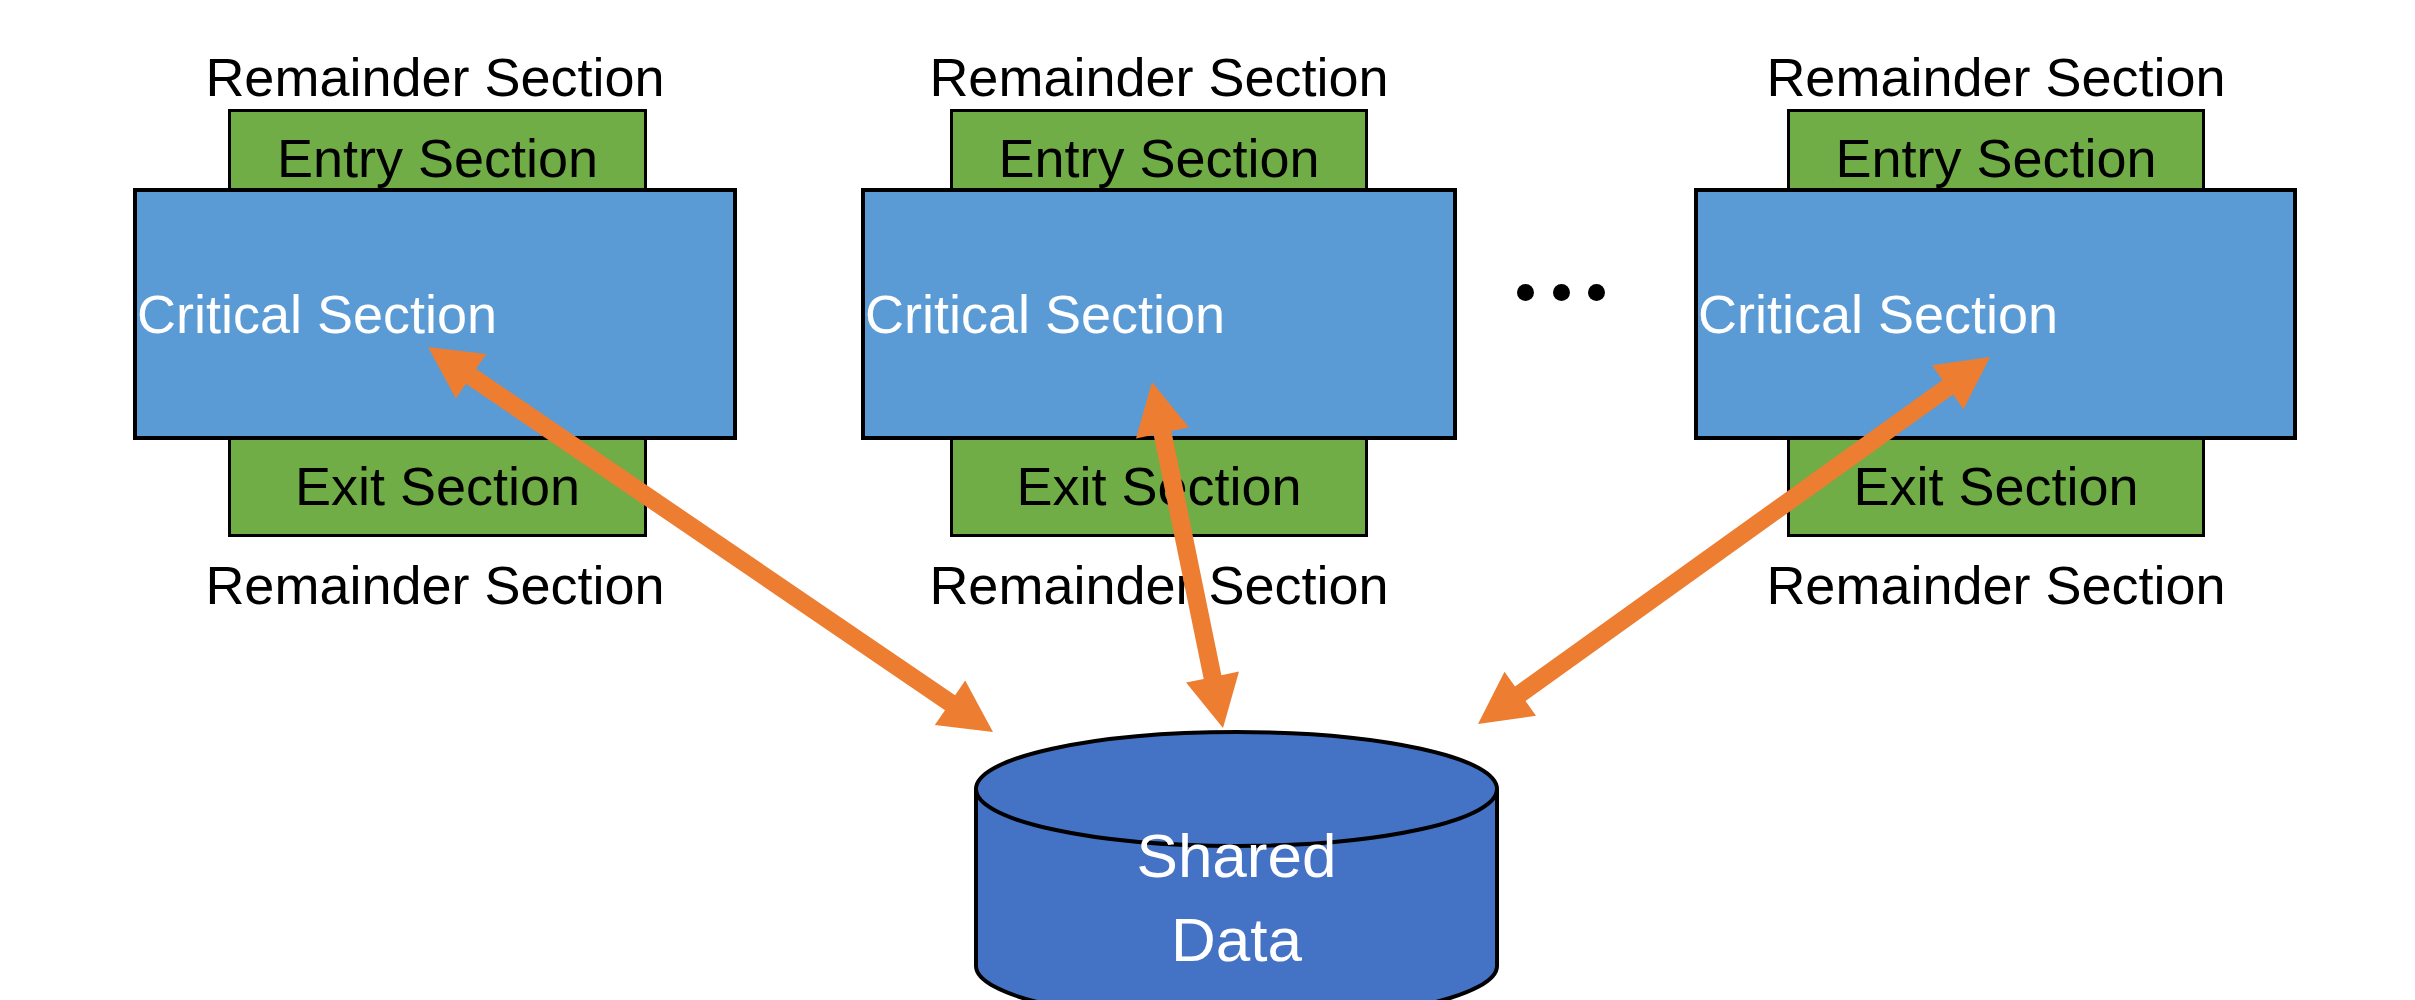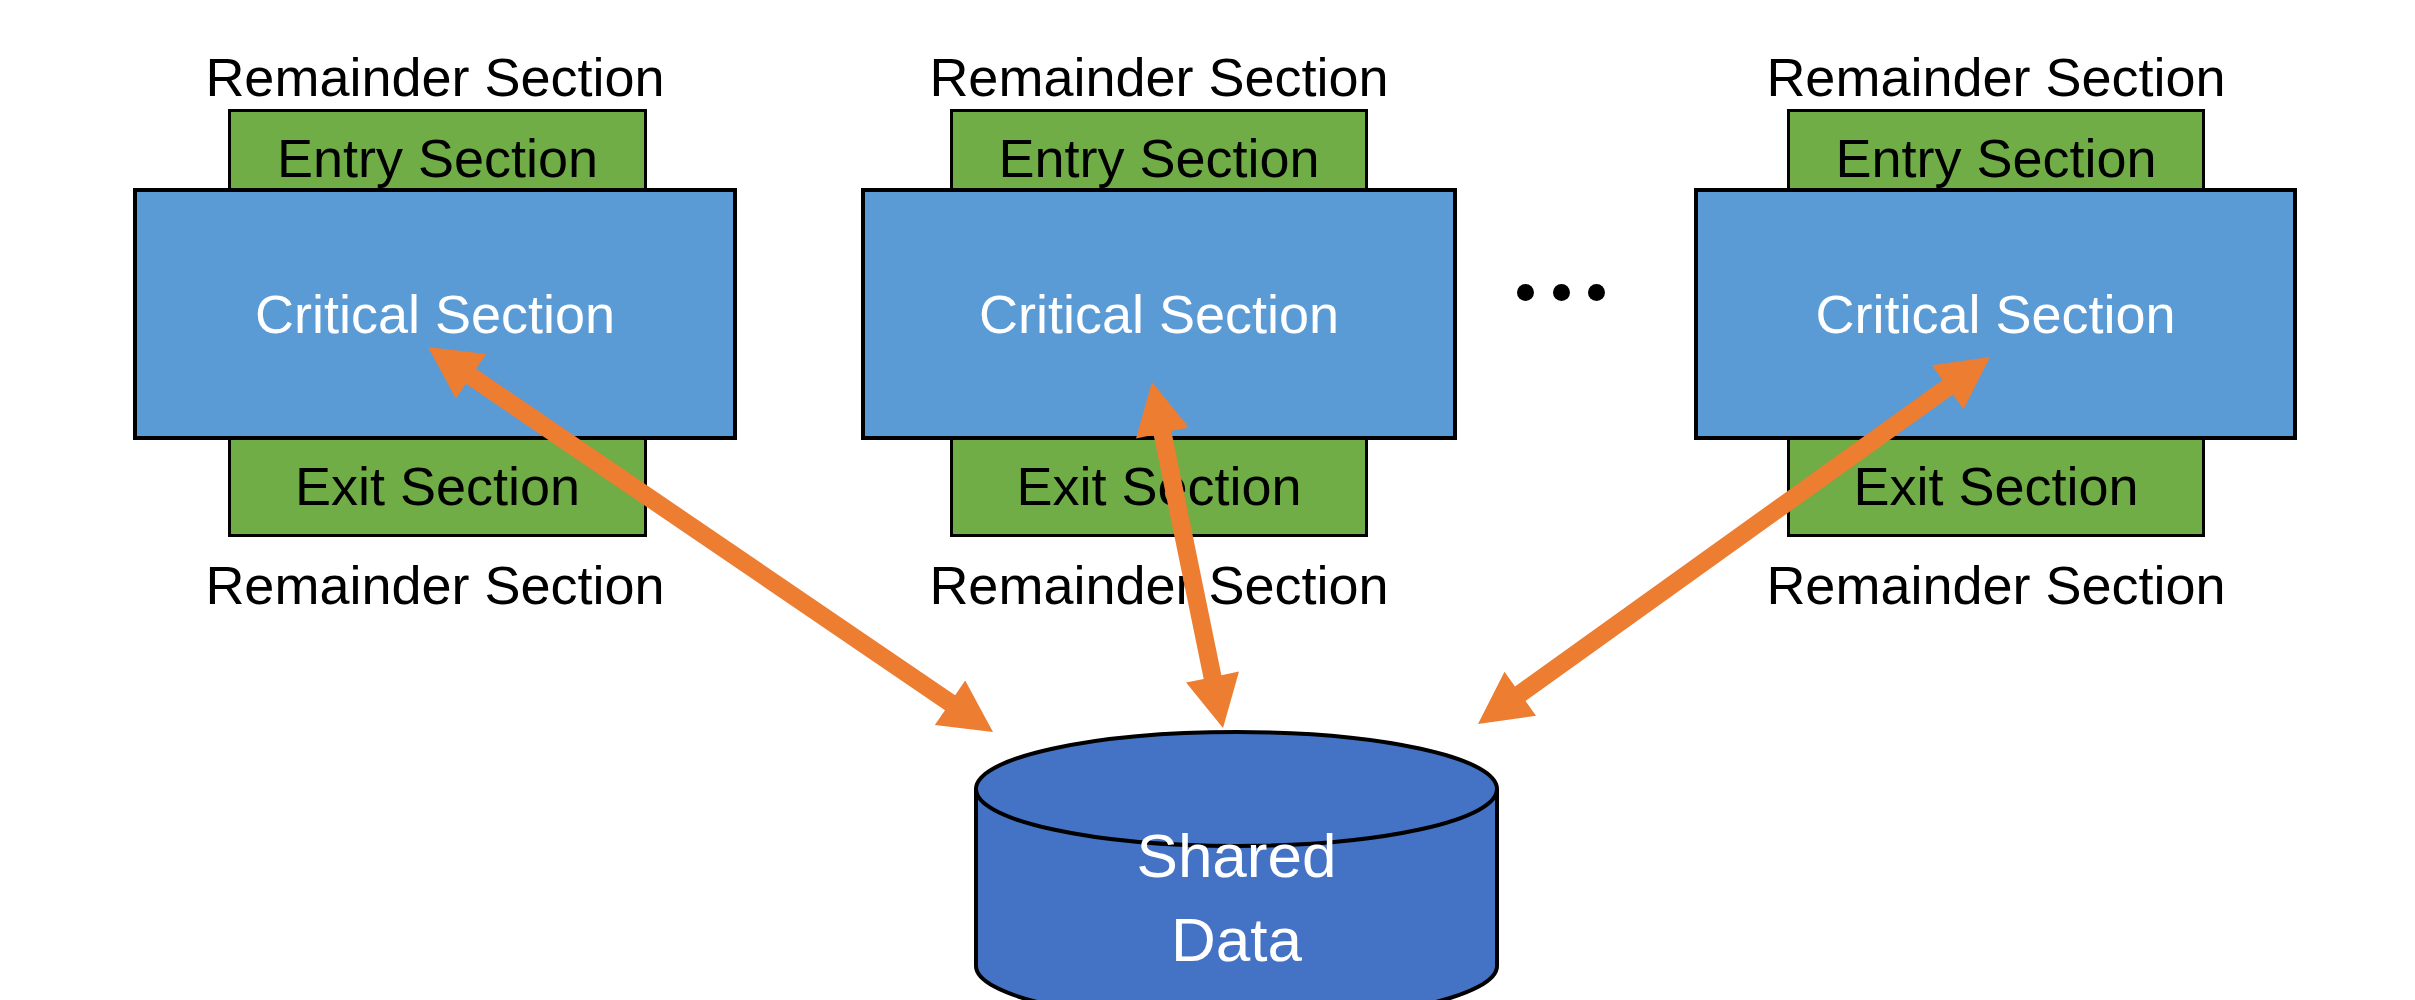--- a/index.html
+++ b/index.html
@@ -50,21 +50,21 @@
     white-space: nowrap;
   }
   .gbox span { color: var(--label_text); }
   .gbox.entry { padding-top: 14px; }
   .bbox {
     position: absolute;
     background: var(--box_blue);
     border: 4px solid var(--outline);
     display: flex;
     align-items: center;
-    justify-content: center;
+    justify-content: flex-start;
     z-index: 2;
   }
   .bbox span { color: var(--box_text); }
   .ellipsis {
     position: absolute;
     left: 1517px; top: 240px;
     width: 88px; height: 17px;
     display: flex;
     justify-content: space-between;
     align-items: center;

